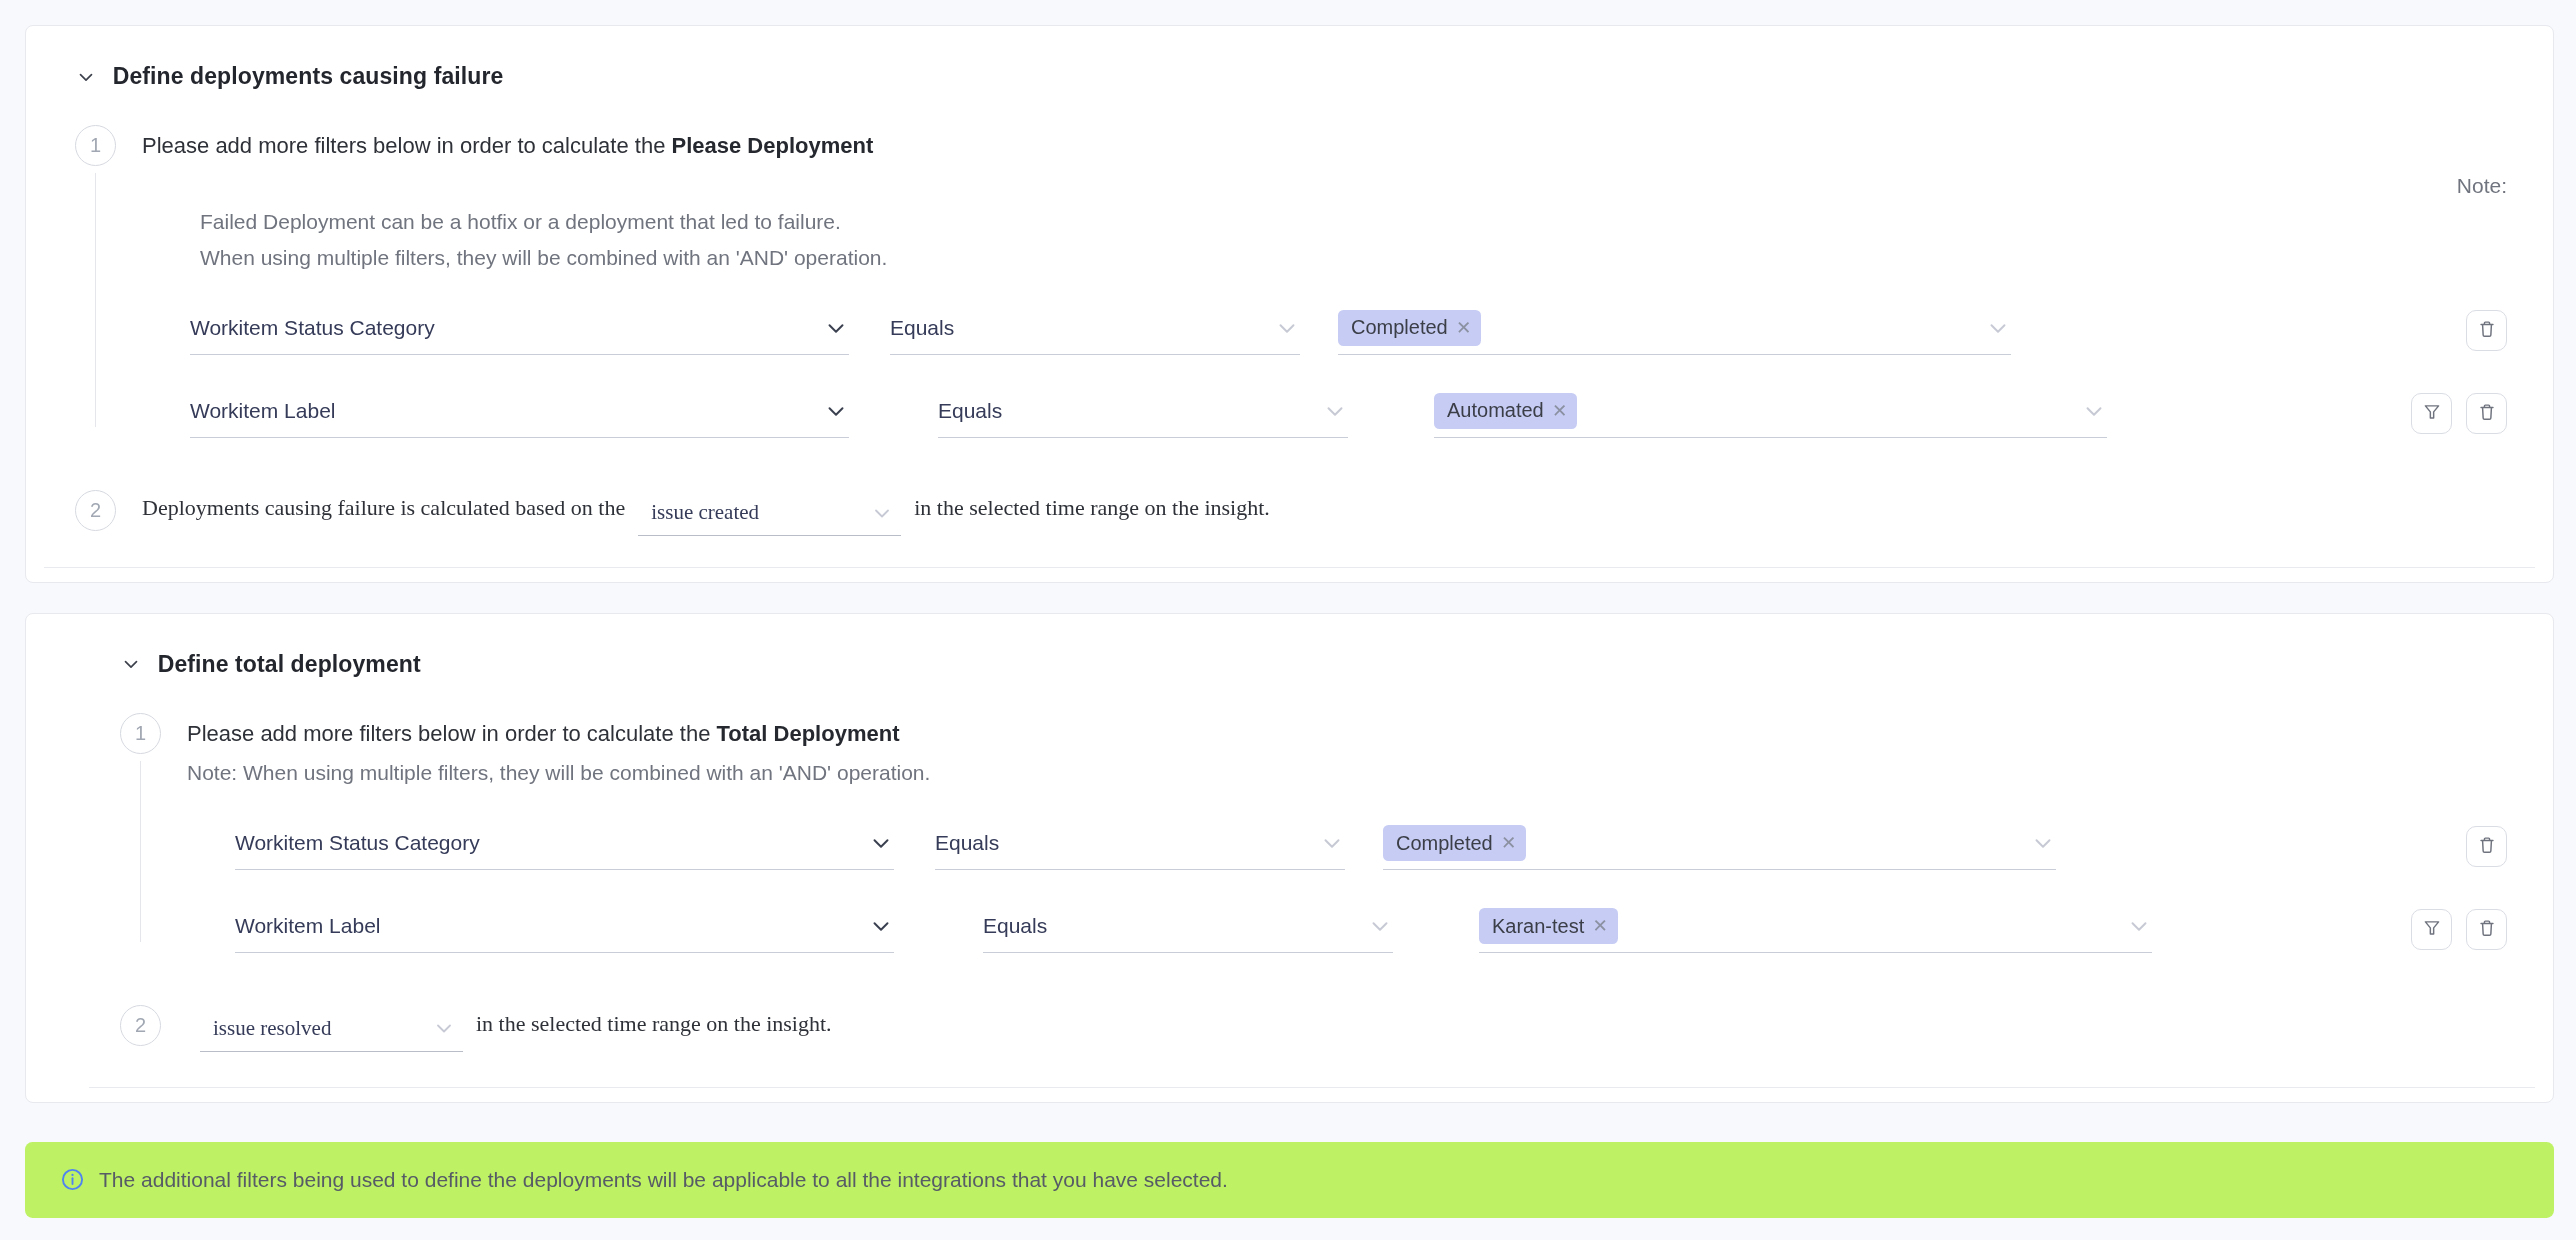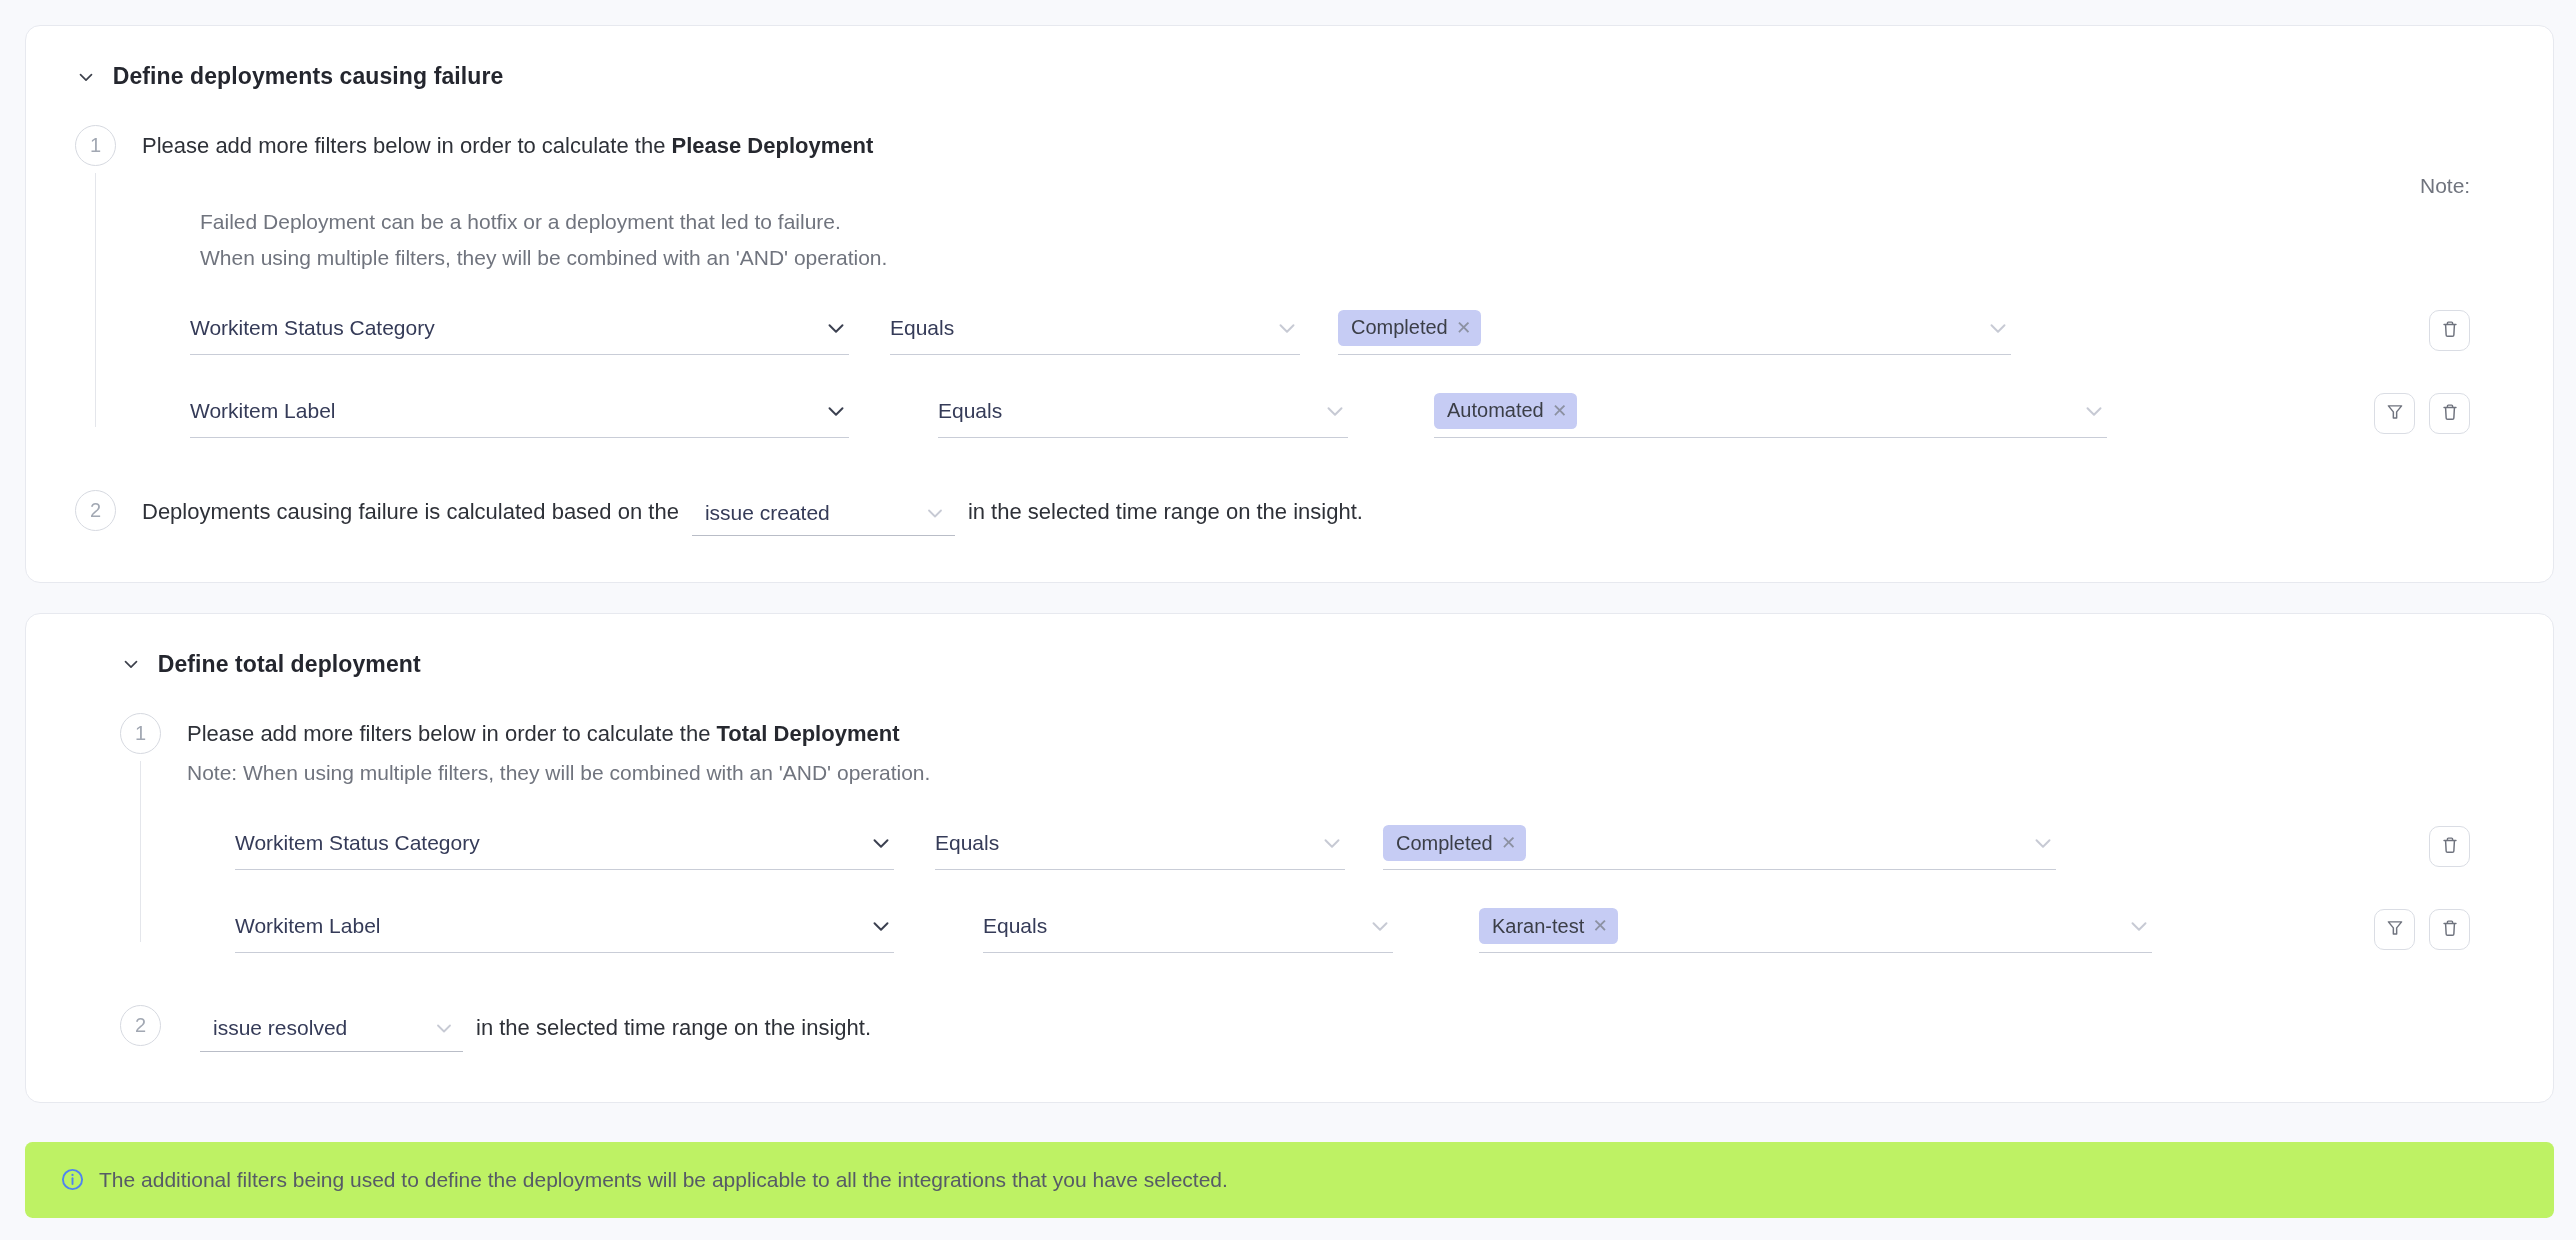--- a/index.html
+++ b/index.html
@@ -14,23 +14,23 @@
     height: 1240px;
     background: #f8f9fc;
     overflow: hidden;
   }
   .content { padding: 25px 22px 0 25px; }
 
   
   .card {
     background: #ffffff;
     border: 0.9px solid #e7e9ef;
-    border-radius: 15px;
+    border-radius: 8px;
     display: flex;
-    flex-direction: row;
+    flex-direction: column;
     overflow: hidden;
   }
   .card-1 { height: 558px; }
   .card-2 { height: 490px; margin-top: 29.5px; padding-left: 45px; }
   .card-inner { padding: 37px 46px 0 49px; flex: 1 1 auto; }
 
   .card-head { display: flex; align-items: center; gap: 15.7px; }
   .collapse-icon { display: inline-flex; color: #3c404b; cursor: pointer; }
   .card-title { font-size: 23px; font-weight: bold; color: #24262e; letter-spacing: 0.1px; }
 
@@ -88,21 +88,21 @@
   .icon-btn {
     width: 41px; height: 41px;
     border: 0.9px solid #dadde4; border-radius: 10px;
     background: #fff; color: #6f737e;
     display: flex; align-items: center; justify-content: center;
     cursor: pointer;
   }
 
   
   .step2-grid { display: grid; grid-template-columns: 67px 1fr; margin-top: 52px; }
-  .step2-line { display: flex; align-items: center; flex-wrap: nowrap; padding-top: 5.5px; }
+  .step2-line { display: flex; align-items: flex-start; flex-wrap: nowrap; padding-top: 5.5px; font-family: Liberation Serif, serif; }
   .step2-text { font-size: 22px; color: #2e3138; padding-bottom: 7.4px; white-space: nowrap; }
   .sel-inline {
     width: 263px; height: 41px;
     margin: 0 13px;
     border-bottom: 0.9px solid #b9bdc7;
     display: flex; align-items: center; justify-content: space-between;
     padding: 0 7.4px 5.5px 13px;
     cursor: pointer;
   }
   .sel-inline .sel-label { font-size: 21px; }

